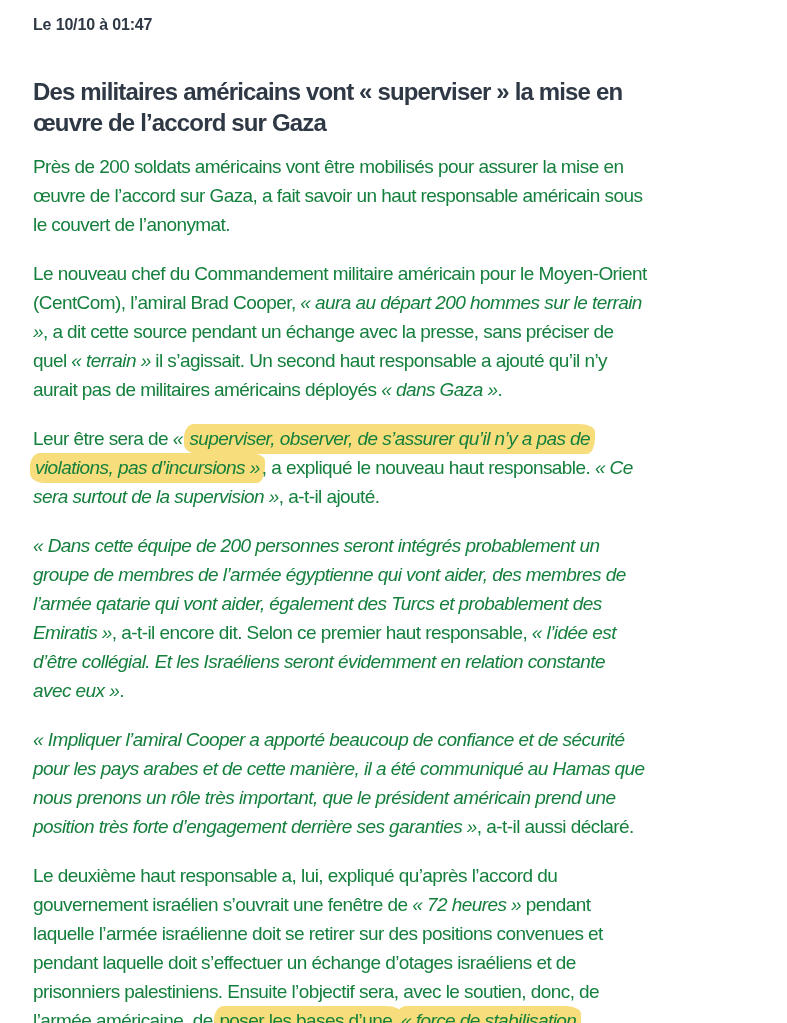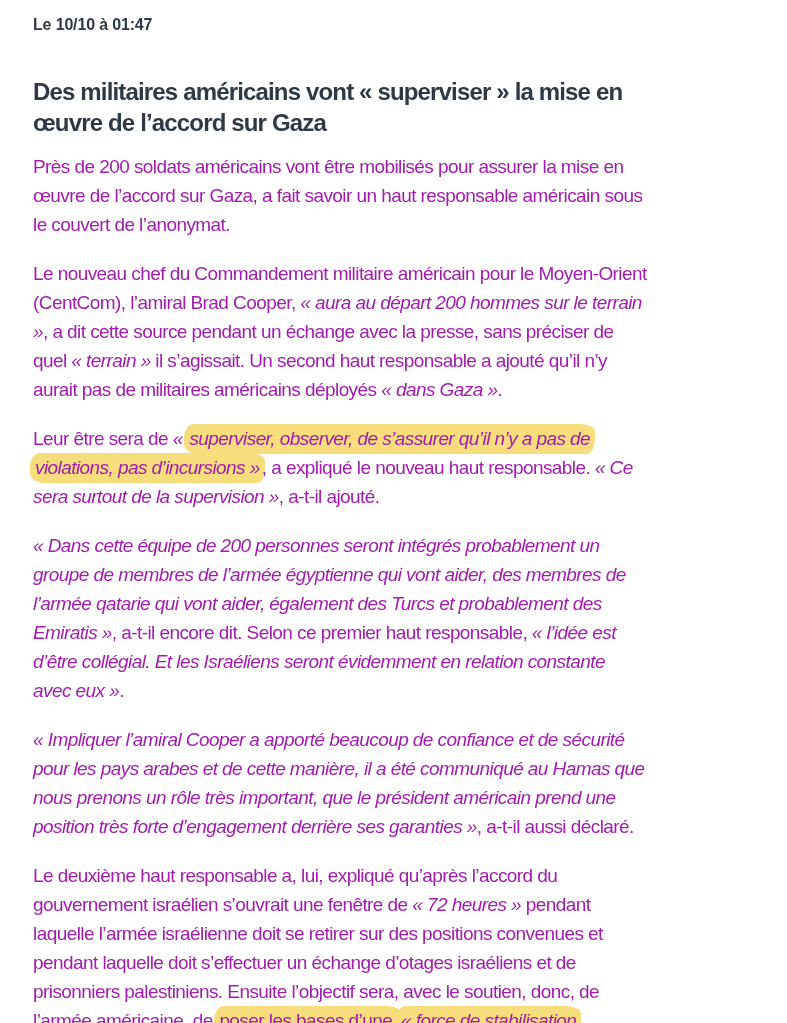--- a/index.html
+++ b/index.html
@@ -28,21 +28,21 @@
     font-weight: 700;
     color: #2f3845;
     line-height: 31px;
     letter-spacing: -0.035em;
     margin-bottom: 14px;
   }
   .para {
     font-size: 19px;
     line-height: 29px;
     letter-spacing: -0.03em;
-    color: #a21caf;
+    color: #15803d;
     margin-bottom: 20px;
   }
   .para:last-child { margin-bottom: 7px; }
   em { font-style: italic; }
   mark {
     background: var(--hl, #f7dd7c);
     color: inherit;
     padding: 4px 5px 5px;
     margin: 0 -3px;
     border-radius: 10px 16px 8px 14px / 14px 8px 16px 10px;

